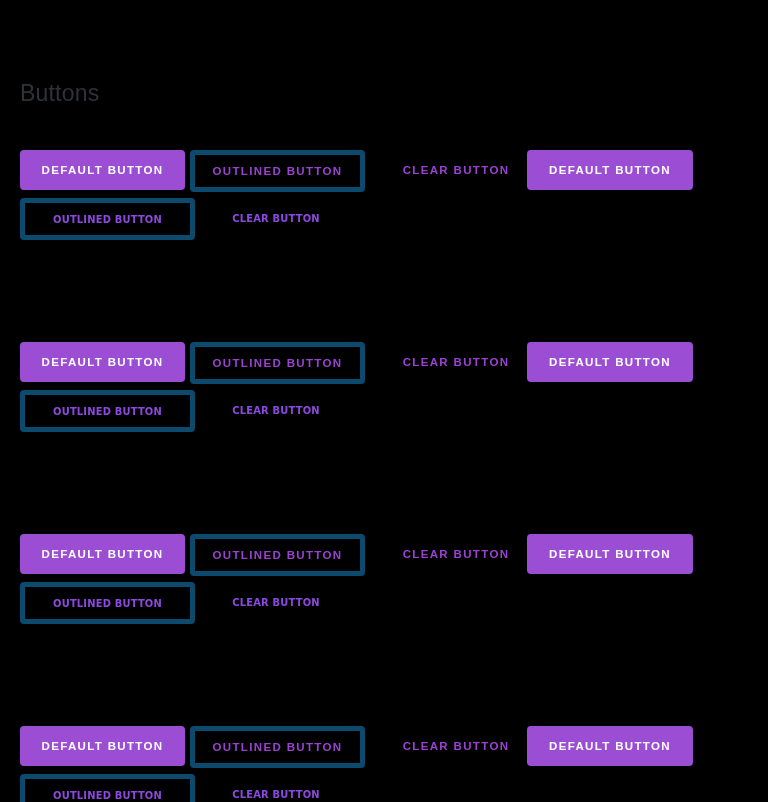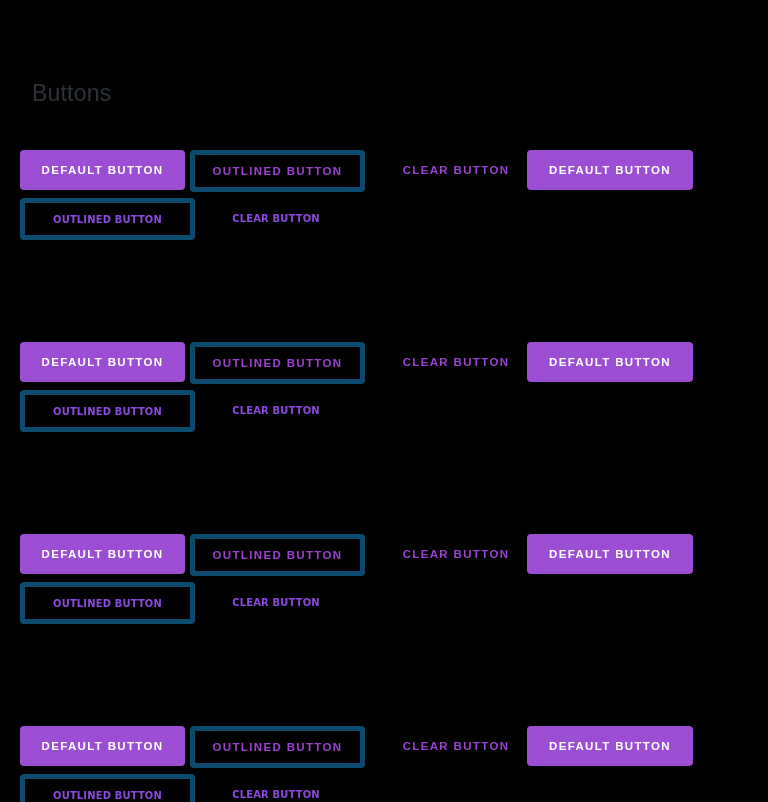--- a/index.html
+++ b/index.html
@@ -26,21 +26,20 @@
     position: absolute;
     left: 20px;
     top: 78px;
     font-family: "Liberation Sans", sans-serif;
     font-size: 23px;
     font-weight: 400;
     color: #2e3338;
     letter-spacing: 0.2px;
     line-height: 30px;
     white-space: nowrap;
-    margin-left: 12px;
   }
 
   .rows {
     position: absolute;
     left: 0;
     top: 150px;
     width: 768px;
   }
 
   .btn-group {

